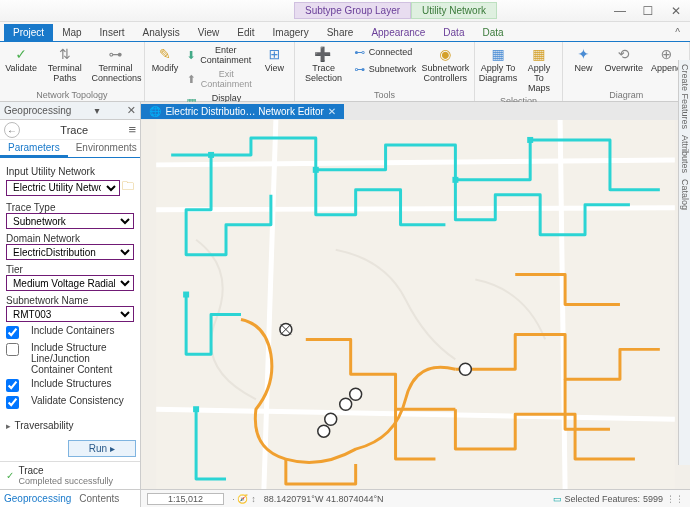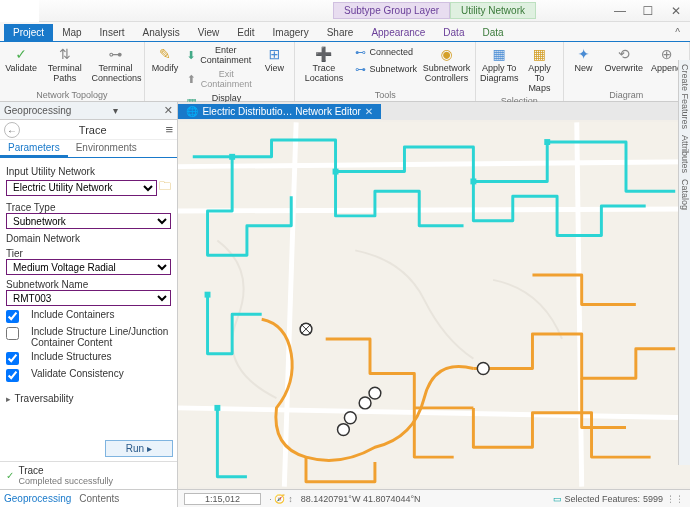--- a/index.html
+++ b/index.html
@@ -1,17 +1,17 @@
 <!DOCTYPE html>
 <html><head>
 <meta charset="utf-8">
 <style>
 * { margin:0; padding:0; box-sizing:border-box; font-family:"Segoe UI",sans-serif; }
 body { width:690px; height:527px; background:#fff; overflow:hidden; font-size:10px; color:#333; }
-.titlebar { height:22px; background:linear-gradient(#fdfdfd,#f3f3f3); display:flex; align-items:center; padding:0 4px; border-bottom:1px solid #ddd;margin-left:39px; }
+.titlebar { height:22px; background:linear-gradient(#fdfdfd,#f3f3f3); display:flex; align-items:center; padding:0 4px; border-bottom:1px solid #ddd; }
 .titlebar .title-tabs { margin-left:290px; display:flex; gap:0; }
 .titlebar .ttab { padding:2px 10px; background:#e8ddf0; color:#6a3f99; font-size:10px; border:1px solid #d0c0e0; }
 .titlebar .ttab.green { background:#dff0e0; color:#3a7a3a; border-color:#bde0c0; }
 .winbtns { margin-left:auto; display:flex; gap:8px; }
 .winbtns span { width:20px; text-align:center; color:#666; font-size:12px; }
 .ribbon-tabs { height:20px; display:flex; align-items:flex-end; padding:0 4px; background:#f7f7f7; border-bottom:1px solid #1979ca; }
 .ribbon-tabs .rtab { padding:3px 9px; font-size:10px; color:#444; cursor:pointer; }
 .ribbon-tabs .rtab.active { background:#1979ca; color:#fff; }
 .ribbon-tabs .rtab.ctx { color:#6a3f99; }
 .ribbon-tabs .rtab.ctx2 { color:#3a7a3a; }
@@ -21,21 +21,21 @@
 .rgroup .label { text-align:center; font-size:9px; color:#777; padding:1px 0; }
 .rgroup .tools { display:flex; gap:2px; flex:1; align-items:flex-start; }
 .rbtn { display:flex; flex-direction:column; align-items:center; padding:1px 3px; cursor:pointer; min-width:32px; }
 .rbtn .ico { width:18px; height:18px; display:flex; align-items:center; justify-content:center; font-size:14px; }
 .rbtn .lbl { font-size:9px; text-align:center; line-height:1.1; margin-top:1px; max-width:48px; }
 .rbtn.small { min-width:auto; flex-direction:row; gap:2px; }
 .rbtn.small .ico { width:14px; height:14px; font-size:11px; }
 .rbtn.small .lbl { max-width:none; }
 .stackv { display:flex; flex-direction:column; gap:1px; }
 .content { display:flex; height:405px; }
-.panel { width:178px; background:#fff; border-right:1px solid #ccc; display:flex; flex-direction:column; }
+.panel { width:141px; background:#fff; border-right:1px solid #ccc; display:flex; flex-direction:column; }
 .panel-hdr { height:18px; background:#eef2f5; border-bottom:1px solid #ccc; display:flex; align-items:center; padding:0 4px; font-size:10px; color:#555; }
 .panel-hdr .x { margin-left:auto; color:#666; font-size:11px; }
 .panel-sub { height:20px; display:flex; align-items:center; padding:0 4px; border-bottom:1px solid #eee; }
 .panel-sub .back { width:16px; height:16px; border:1px solid #bbb; border-radius:50%; display:flex; align-items:center; justify-content:center; color:#666; }
 .panel-sub .title { margin:0 auto; font-size:11px; }
 .panel-sub .menu { color:#666; font-size:13px; }
 .subtabs { height:18px; display:flex; border-bottom:1px solid #1979ca; }
 .subtabs .st { padding:2px 8px; font-size:10px; color:#666; cursor:pointer; }
 .subtabs .st.active { color:#1979ca; border-bottom:2px solid #1979ca; }
 .form { flex:1; overflow:auto; padding:4px 6px; }
@@ -144,21 +144,21 @@
           <div class="lbl">View</div>
         </div>
     </div>
     <div class="label">Associations</div>
   </div>
   <div class="rgroup">
     <div class="tools">
       <div class="rbtn">
           <div class="ico" style="color:#4caf50">➕</div>
           <div class="lbl">Trace
-Locations</div>
+Selection</div>
         </div>
       <div class="stackv">
         <div class="rbtn small">
             <div class="ico" style="color:#4a8cd4">⊷</div>
             <div class="lbl">Connected</div>
           </div>
         <div class="rbtn small">
             <div class="ico" style="color:#4a8cd4">⊶</div>
             <div class="lbl">Subnetwork</div>
           </div>
@@ -224,20 +224,21 @@
     </div>
     <div class="form">
       <div class="fl">Input Utility Network</div>
       <div class="row">
         <select><option>Electric Utility Network</option></select>
         <span class="folder">🗀</span>
       </div>
       <div class="fl">Trace Type</div>
       <select><option>Subnetwork</option></select>
       <div class="fl">Domain Network</div>
+      <select><option>ElectricDistribution</option></select>
       <div class="fl">Tier</div>
       <select><option>Medium Voltage Radial</option></select>
       <div class="fl">Subnetwork Name</div>
       <select><option>RMT003</option></select>
       <div class="cb">
           <input type="checkbox" checked="" style="">
           <span>Include Containers</span>
         </div>
       <div class="cb">
           <input type="checkbox" style="">

